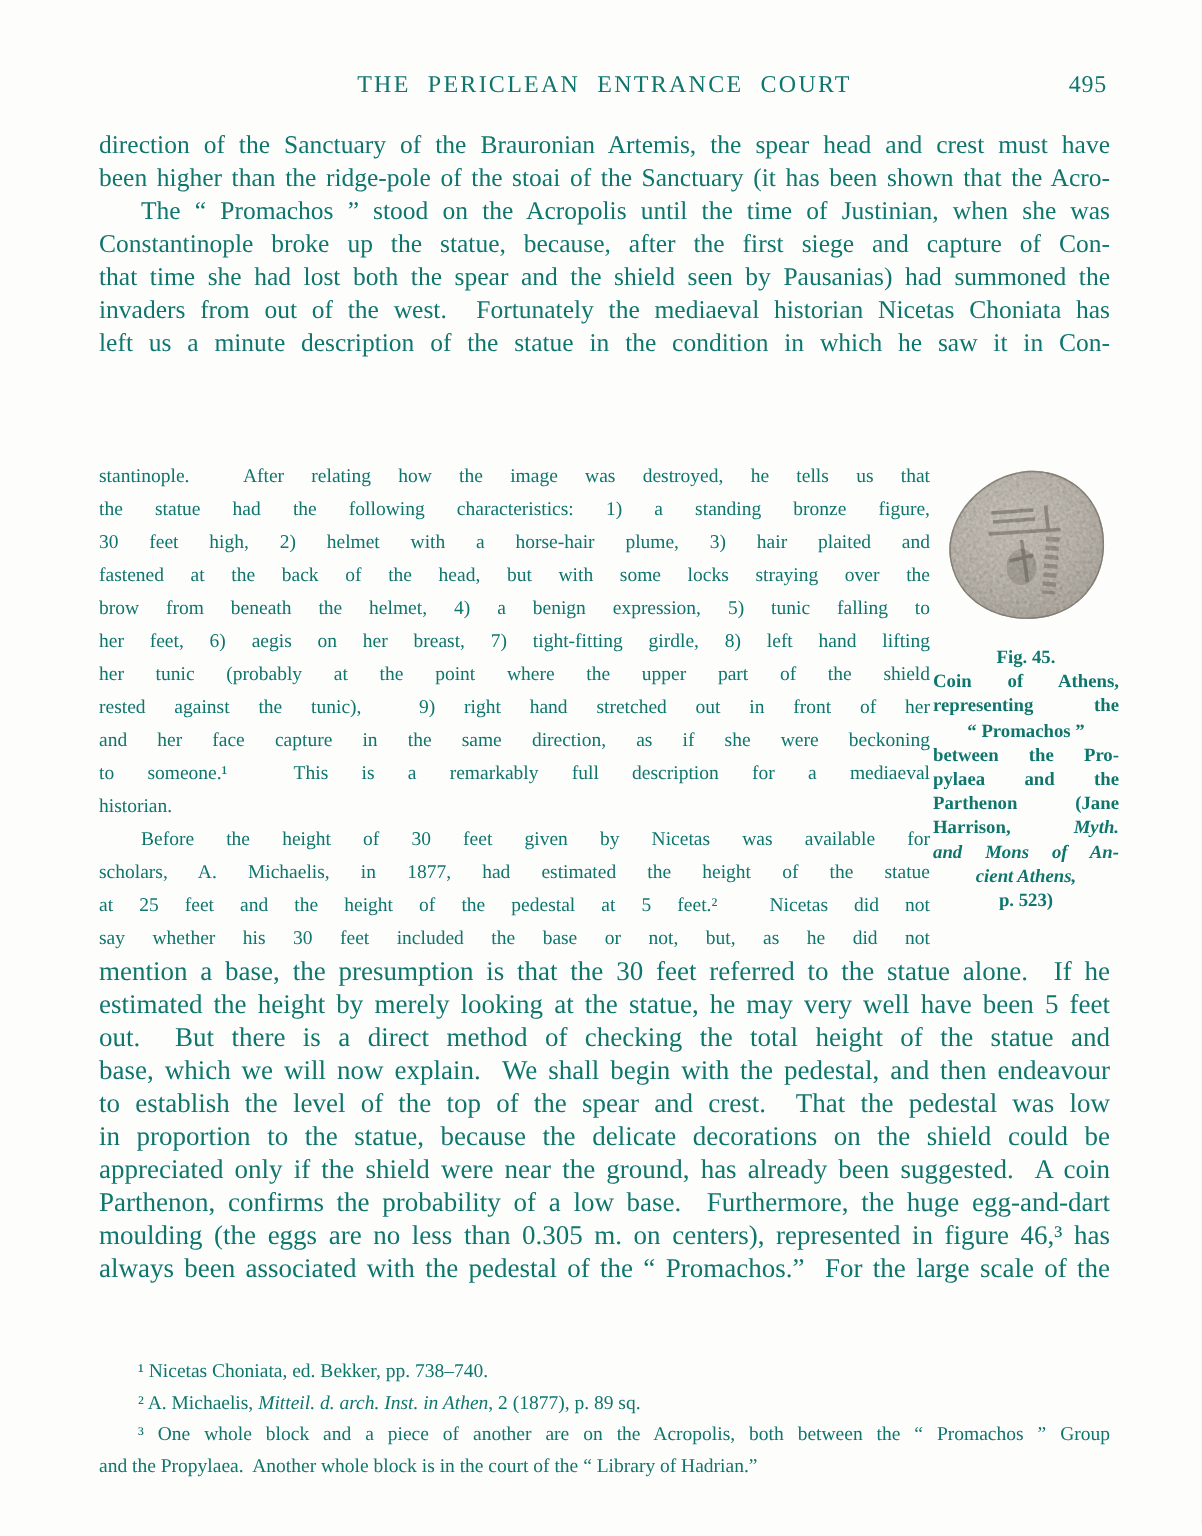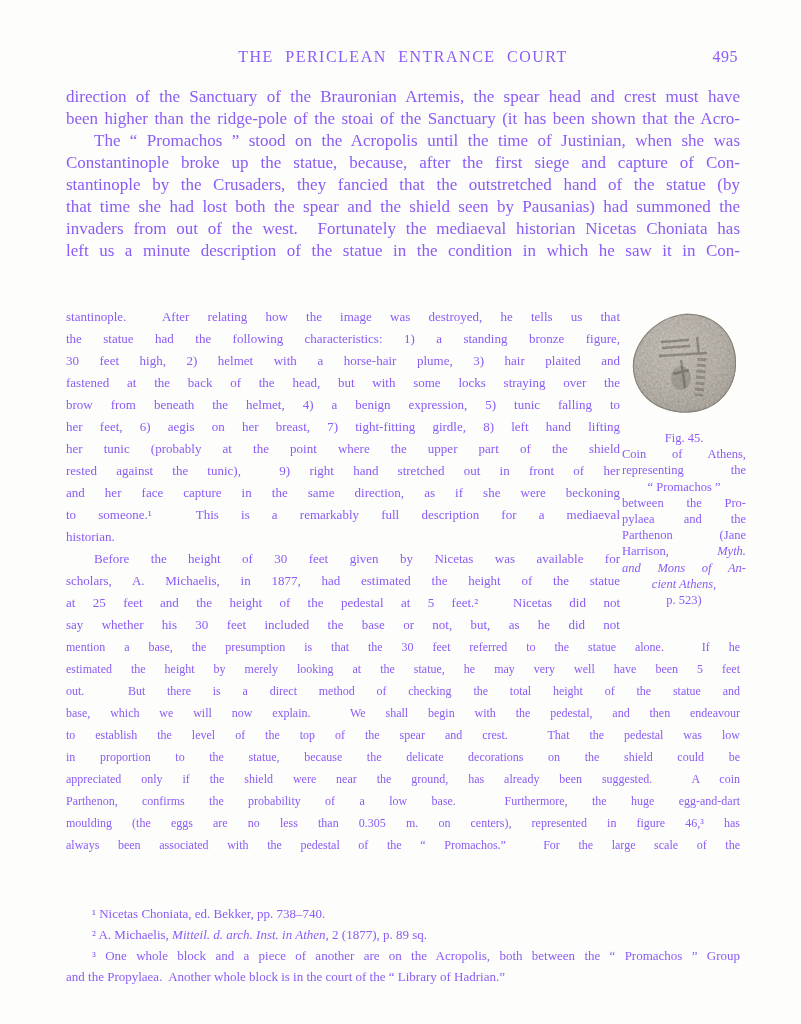--- a/index.html
+++ b/index.html
@@ -1,56 +1,55 @@
 <!DOCTYPE html>
 <html><head>
 <meta charset="utf-8">
 <style>
   html,body{margin:0;padding:0;background:#e8e8e8;}
   .page{
     position:relative;width:801px;height:1024px;background:#fdfdfb;
-    font-family:"Liberation Serif","DejaVu Serif",serif;color:#8b5cf6;
+    font-family:"Liberation Serif","DejaVu Serif",serif;color:#0f766e;
     overflow:hidden;margin:0 auto;
   }
   .content{position:absolute;left:66px;top:0;width:674px;height:100%;}
   .running-header{position:absolute;top:48px;left:0;width:100%;height:22px;
     text-align:center;font-size:16px;letter-spacing:1.5px;word-spacing:6px;}
   .rh-num{position:absolute;right:2px;top:0;letter-spacing:.5px;word-spacing:normal;}
   .tblock{position:absolute;left:0;}
   .b1{top:86px;width:674px;font-size:17px;line-height:22px;}
   .b2{top:306px;width:554px;font-size:13px;line-height:22px;}
-  .b3{top:636px;width:674px;font-size:12px;line-height:22px;}
+  .b3{top:636px;width:674px;font-size:18px;line-height:22px;}
   .line{text-align:justify;text-align-last:justify;white-space:pre-wrap;}
   .line.short{text-align-last:left;}
   .line.center{text-align:center;text-align-last:center;}
   .line.indent{padding-left:28px;}
   .it{font-style:italic;}
   .fig{position:absolute;left:556px;top:312px;width:124px;margin:0;}
   .coin{width:110px;height:102px;margin:0 auto;}
-  .caption{margin-top:16px;font-size:12.5px;line-height:16.2px;}
+  .caption{margin-top:16px;font-size:12.5px;line-height:16.2px;font-weight:bold;}
   .footnotes{position:absolute;left:0;top:903px;width:674px;font-size:13px;line-height:21px;}
   .footnotes .line.indent{padding-left:26px;}
 </style>
 </head>
 <body>
 
 <div class="page">
   <div class="content">
 
     <div class="running-header">
       <span class="rh-title">THE PERICLEAN ENTRANCE COURT</span>
       <span class="rh-num">495</span>
     </div>
 
     <div class="tblock b1">
         <div class="line"><span>direction of the Sanctuary of the Brauronian Artemis, the spear head and crest must have</span></div>
         <div class="line"><span>been higher than the ridge-pole of the stoai of the Sanctuary (it has been shown that the Acro-</span></div>
         <div class="line indent"><span>The “ Promachos ” stood on the Acropolis until the time of Justinian, when she was</span></div>
         <div class="line"><span>Constantinople broke up the statue, because, after the first siege and capture of Con-</span></div>
-        <div class="line"><span>stantinople by the Crusaders, they fancied that the outstretched hand of the statue (by</span></div>
         <div class="line"><span>that time she had lost both the spear and the shield seen by Pausanias) had summoned the</span></div>
         <div class="line"><span>invaders from out of the west.  Fortunately the mediaeval historian Nicetas Choniata has</span></div>
         <div class="line"><span>left us a minute description of the statue in the condition in which he saw it in Con-</span></div>
       </div>
 
     <div class="tblock b2">
         <div class="line"><span>stantinople.  After relating how the image was destroyed, he tells us that</span></div>
         <div class="line"><span>the statue had the following characteristics: 1) a standing bronze figure,</span></div>
         <div class="line"><span>30 feet high, 2) helmet with a horse-hair plume, 3) hair plaited and</span></div>
         <div class="line"><span>fastened at the back of the head, but with some locks straying over the</span></div>

